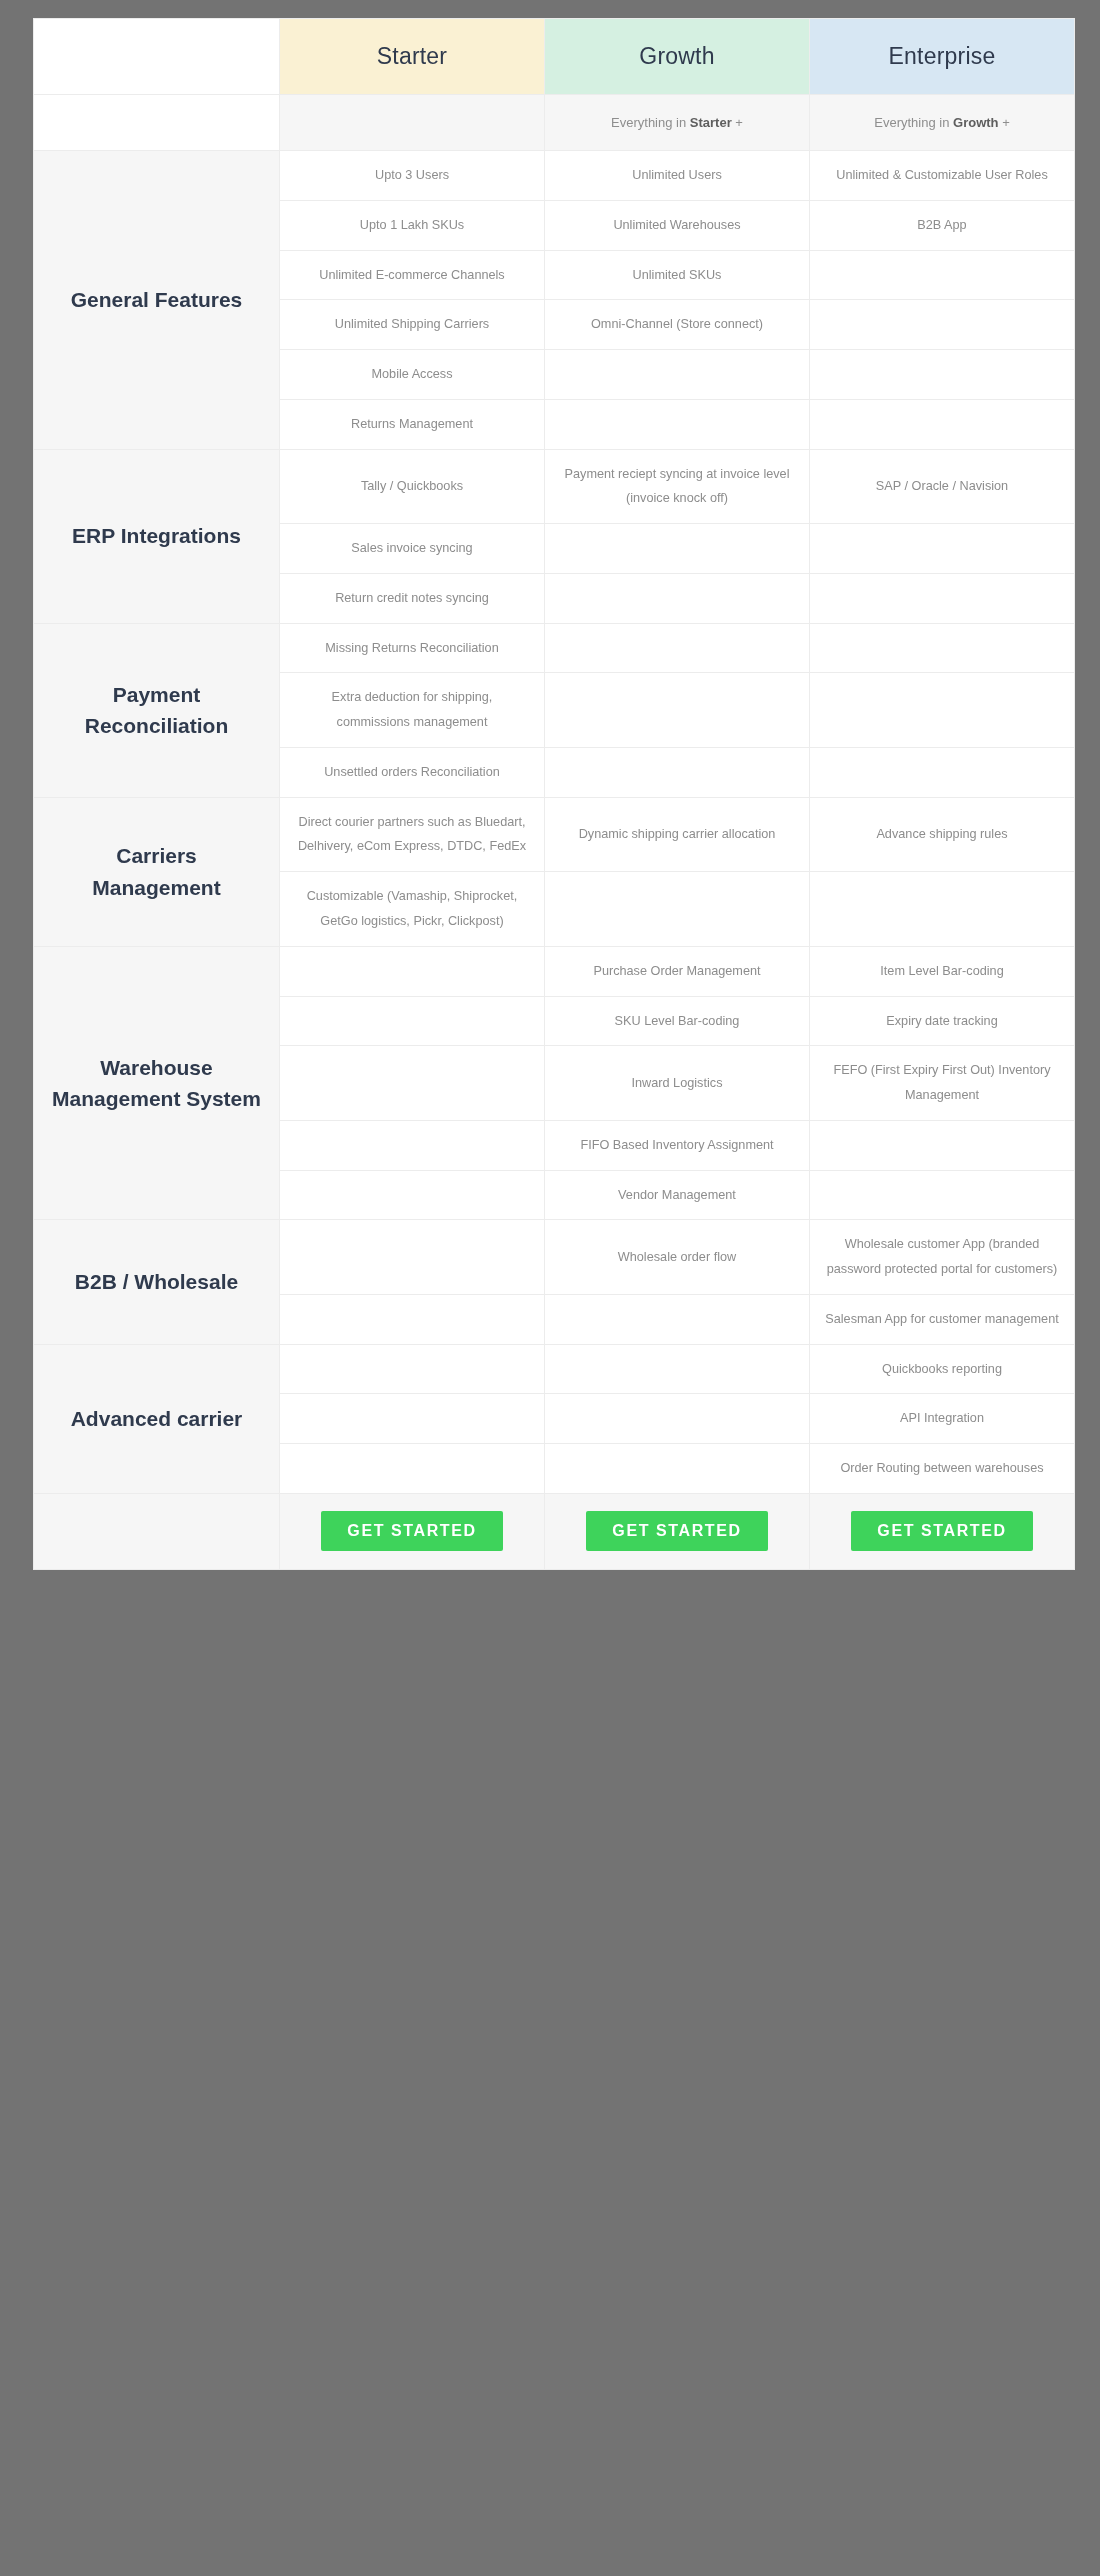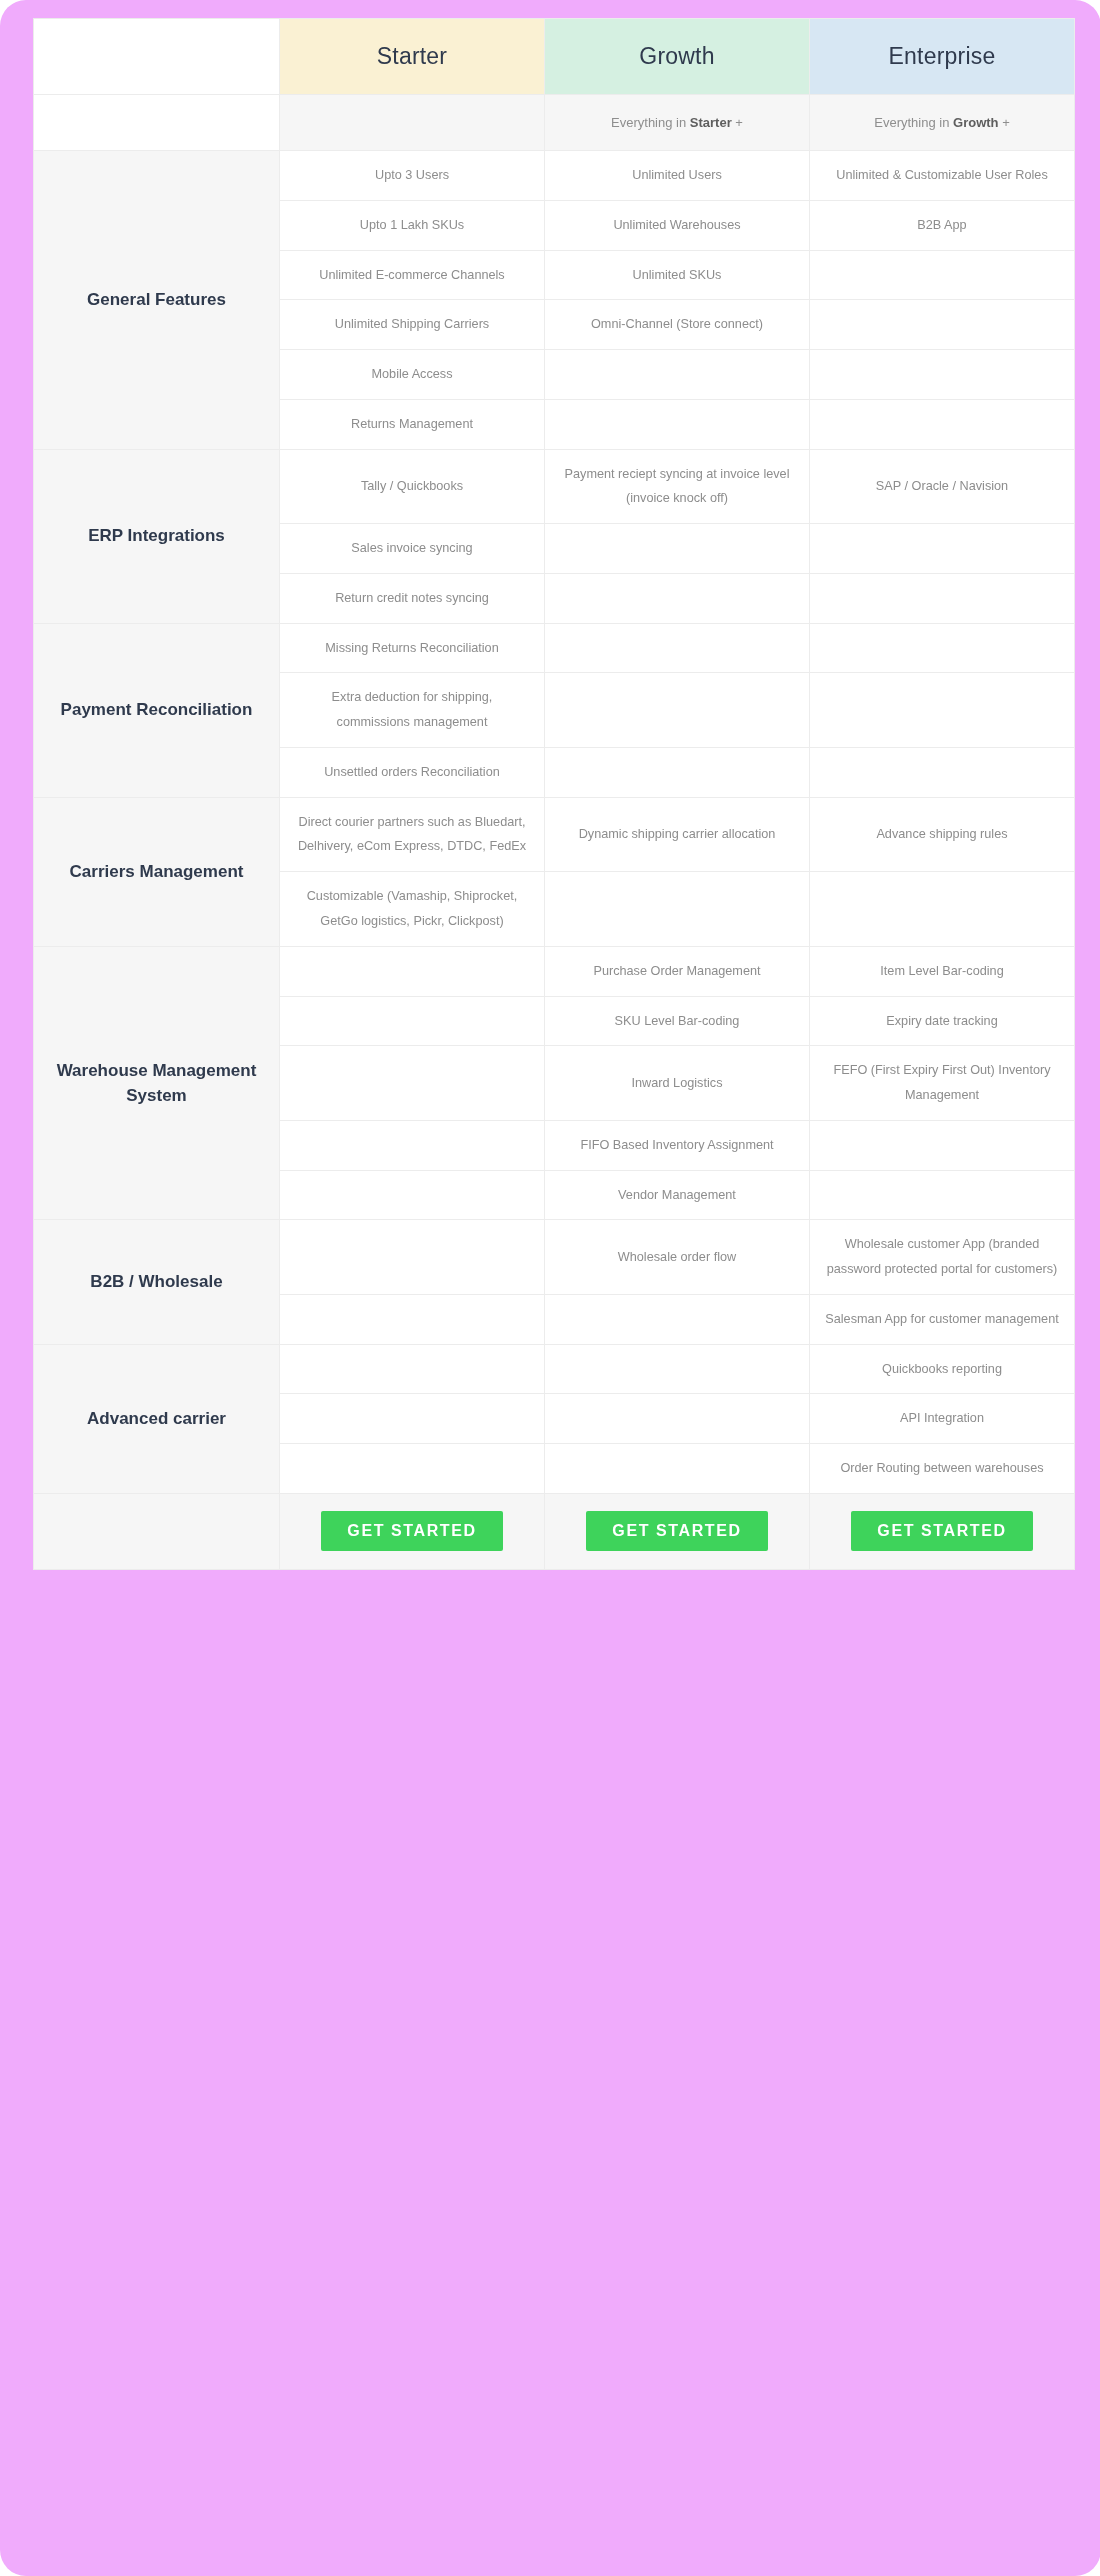--- a/index.html
+++ b/index.html
@@ -6,23 +6,22 @@
   html, body {
     width: 1101px;
     height: 2576px;
     background: #ffffff;
     font-family: "Liberation Sans", sans-serif;
   }
   .page {
     position: relative;
     width: 1101px;
     height: 2576px;
-    background: #f0abfc;
+    background: #737373;
     padding: 18px 26px 0 33px;
-    border-radius: 26px;
   }
   table.pricing {
     width: 1042px;
     border-collapse: collapse;
     table-layout: fixed;
     background: #ffffff;
   }
   table.pricing col.c-label { width: 246px; }
   table.pricing col.c-plan  { width: 265px; }
 
@@ -57,21 +56,21 @@
     font-size: 13px;
     color: #8e8e8e;
     line-height: 1.5;
     margin-top: 46px;
   }
   .sub-text b { color: #5e5e5e; font-weight: 700; }
 
   
   .section-label {
     background: #f6f6f6;
-    font-size: 17px;
+    font-size: 21px;
     font-weight: 700;
     color: #2f3a4d;
     line-height: 1.5;
     padding: 6px 18px;
   }
 
   
   .feat {
     background: #ffffff;
     font-size: 12.7px;

